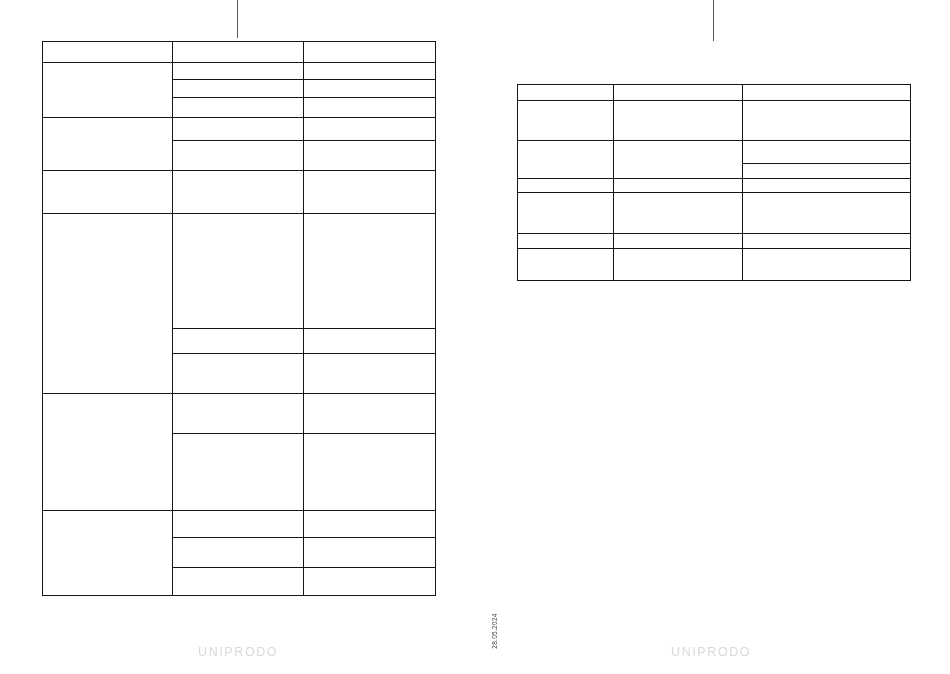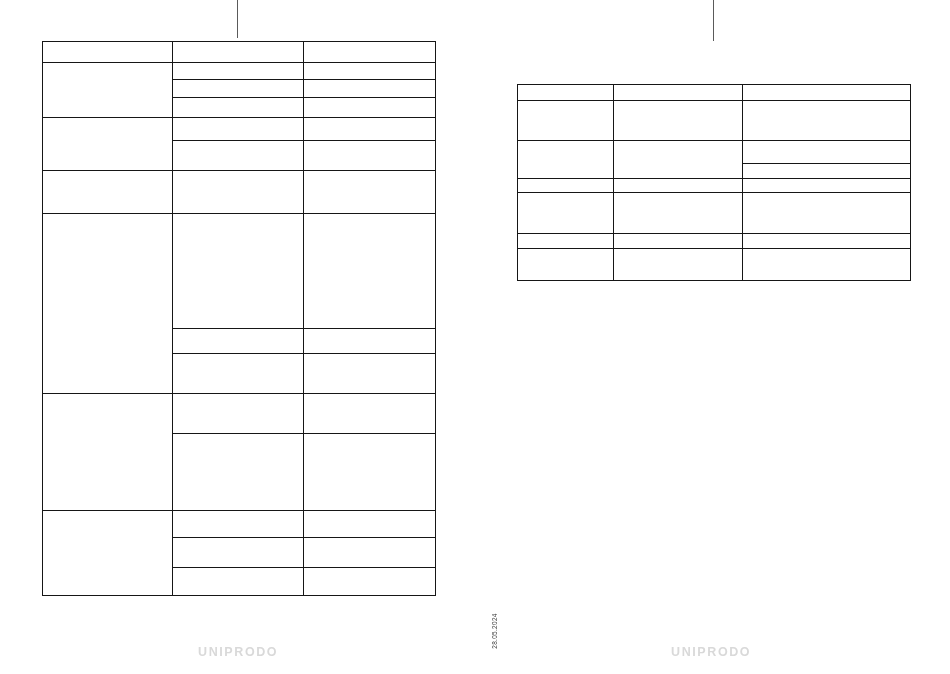--- a/index.html
+++ b/index.html
@@ -57,21 +57,21 @@
     transform-origin: center center;
   }
 
   
   .brand-logo {
     position: absolute;
     top: 645px;
     height: 14px;
     line-height: 14px;
     font-size: 12.5px;
-    font-weight: bold;
+    font-weight: normal;
     letter-spacing: 1.6px;
     color: #d9d9d9;
     white-space: nowrap;
   }
   .brand-logo.page-left  { left: 198px; }
   .brand-logo.page-right { left: 671px; }
 </style>
 </head>
 <body>
 

